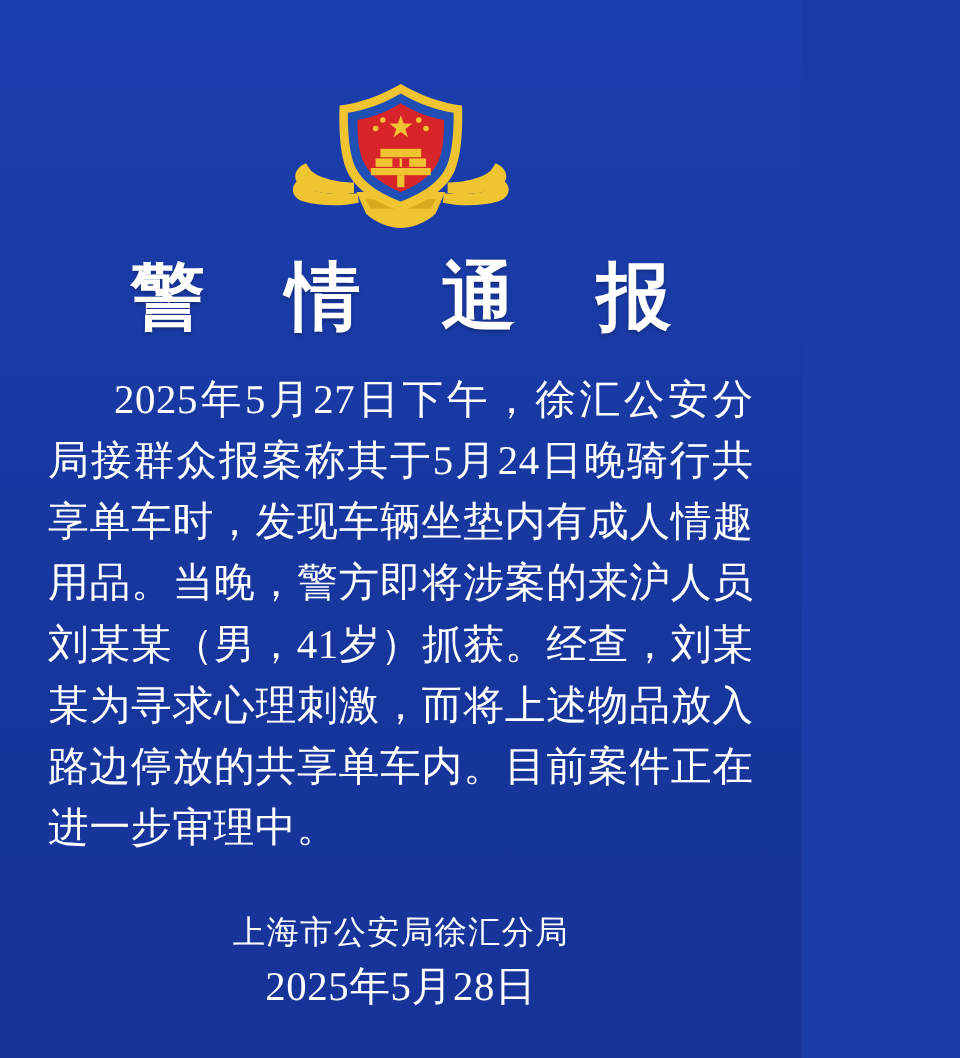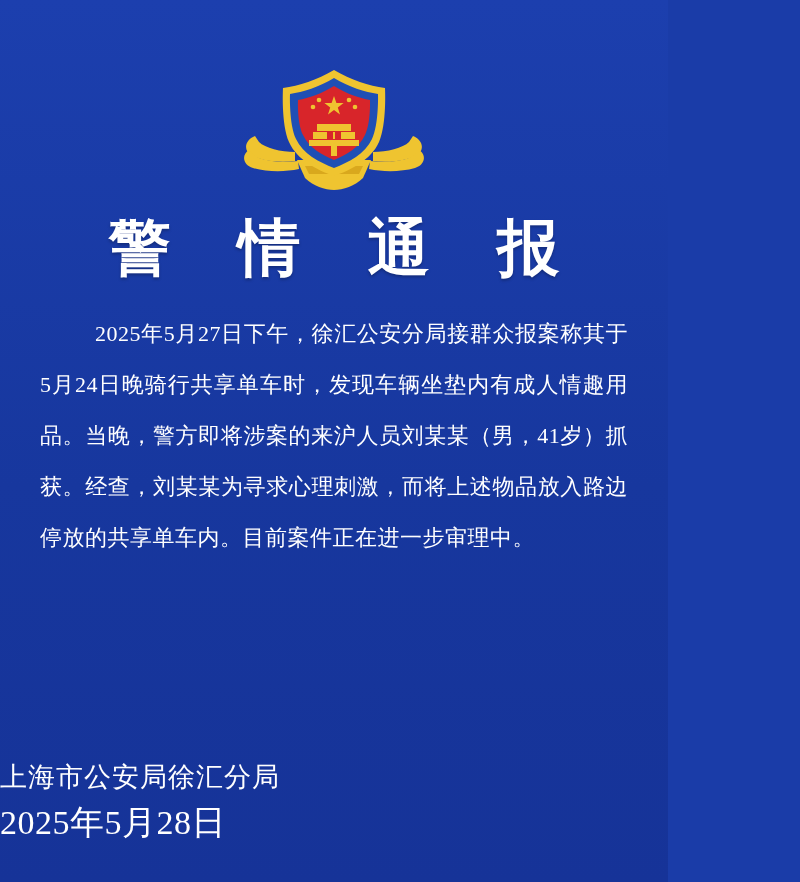--- a/index.html
+++ b/index.html
@@ -45,36 +45,36 @@
     line-height: 1.1;
     text-align: center;
     font-family: "Liberation Serif", "DejaVu Serif", serif;
     text-shadow: 0 2px 3px rgba(0,0,0,0.25);
   }
 
   
   .body-text {
     margin-top: 26px;
     width: 588px;
-    font-size: 22px;
+    font-size: 34px;
     line-height: 51px;
     text-align: justify;
     text-justify: inter-ideograph;
     text-indent: 55px;
     font-family: "Liberation Serif", "DejaVu Serif", serif;
     letter-spacing: 0.5px;
   }
 
   
   .footer {
     position: absolute;
     left: 0;
     right: 0;
     bottom: 36px;
-    text-align: left;
+    text-align: center;
     margin-top: 40px;
   }
   .footer-org {
     font-size: 27px;
     line-height: 46px;
     letter-spacing: 1px;
   }
   .footer-date {
     font-size: 34px;
     line-height: 46px;

